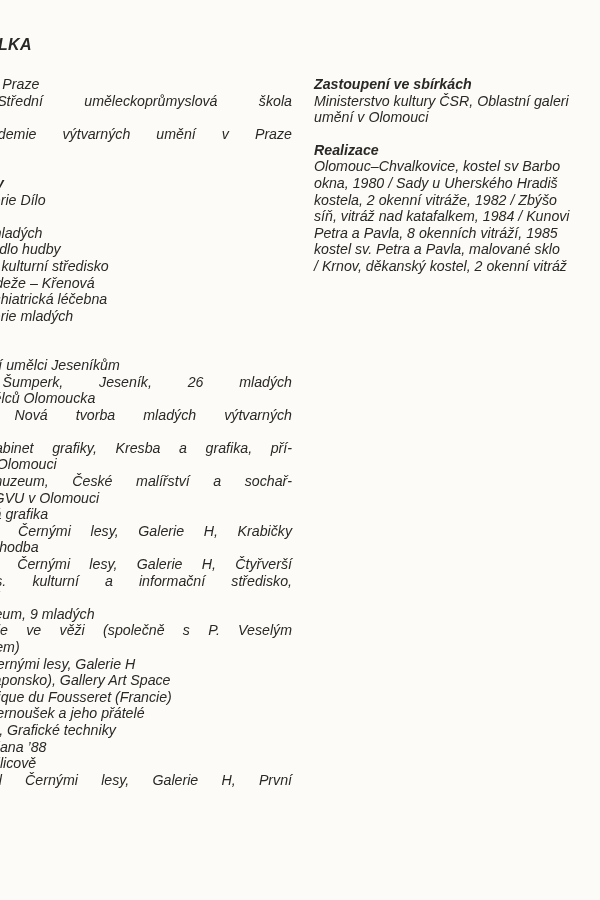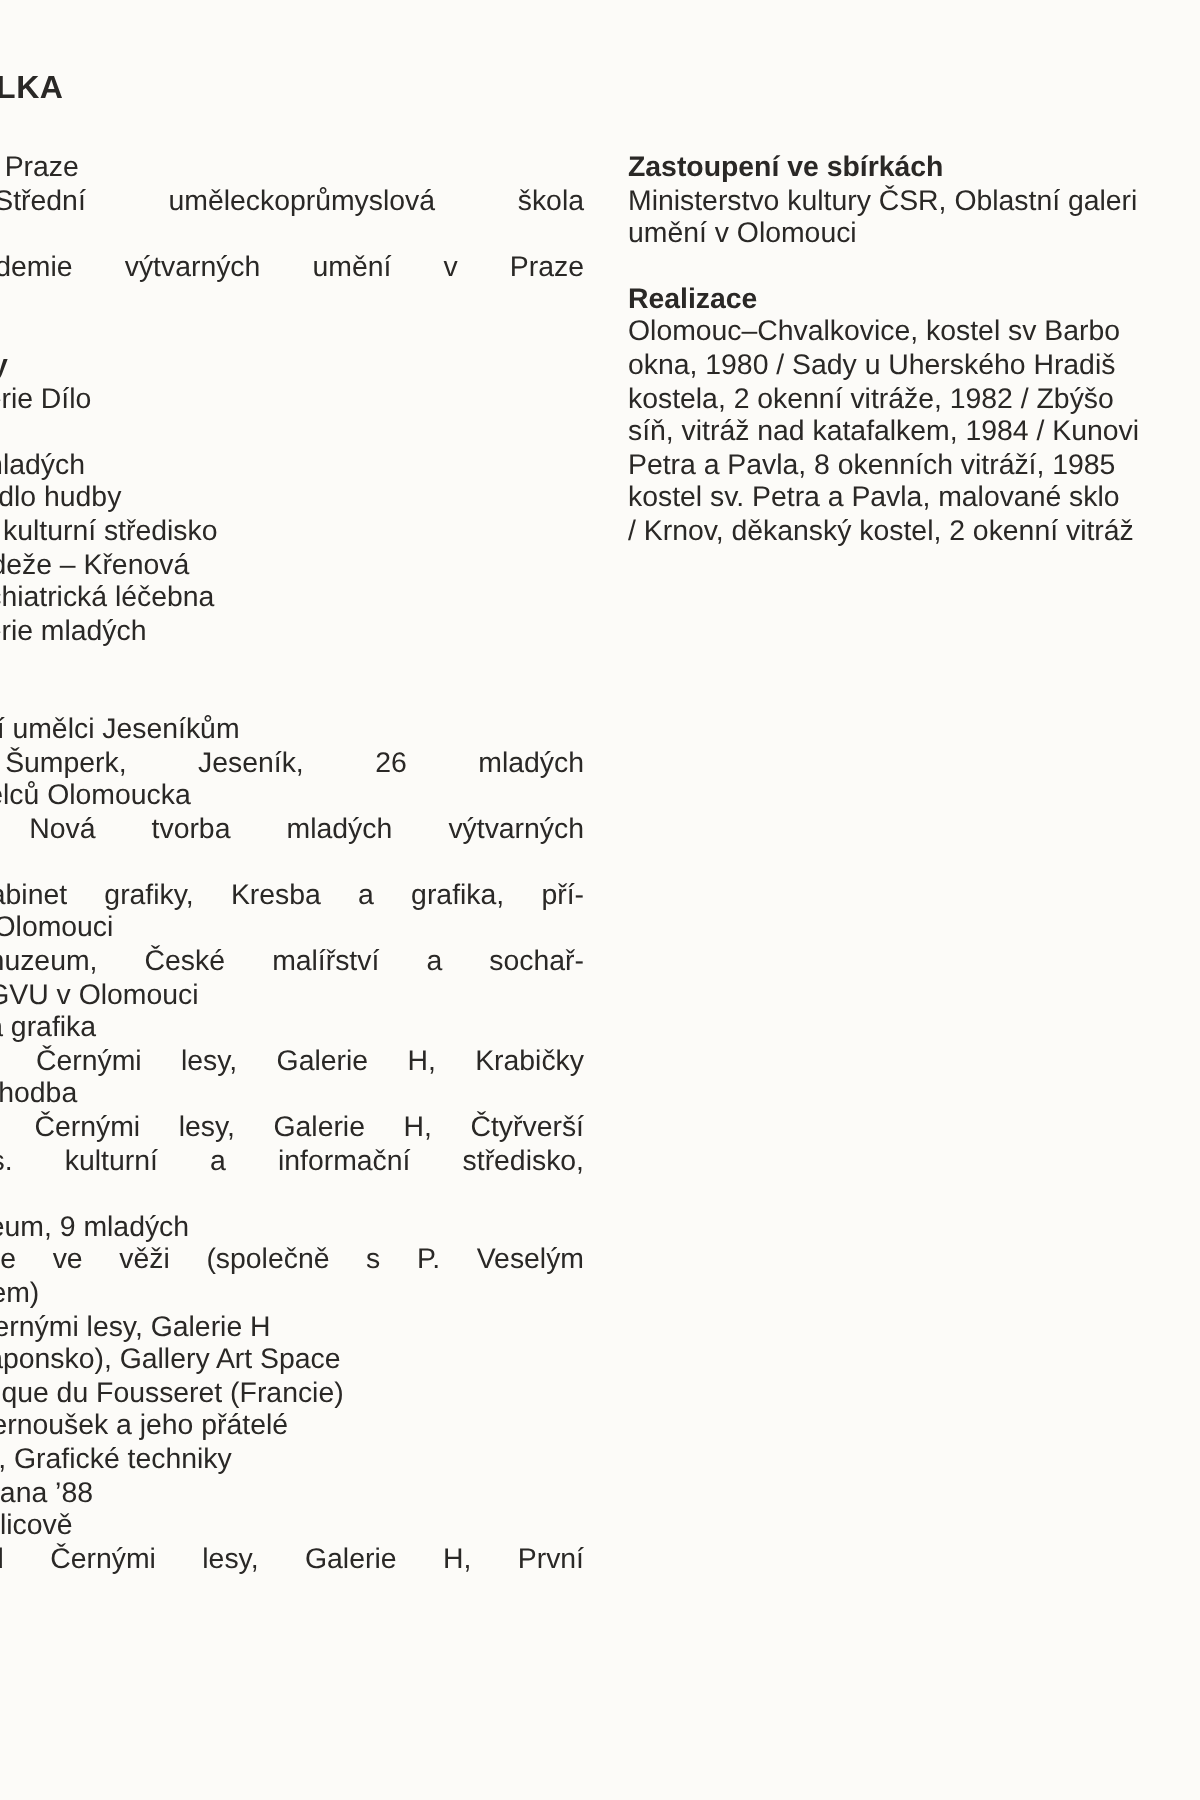--- a/index.html
+++ b/index.html
@@ -2,21 +2,21 @@
 <html><head>
 <meta charset="utf-8">
 <style>
   html, body { margin: 0; padding: 0; }
   body {
     width: 600px; height: 900px; overflow: hidden; position: relative;
     background: #fcfbf8;
     color: #2a2826;
     font-family: "Liberation Sans", sans-serif;
   }
-  .page { position: absolute; inset: 0; overflow: hidden; }
+  .page { position: absolute; inset: 0; overflow: hidden; font-style: italic; }
   .title {
     position: absolute; left: -2px; top: 36px;
     font-weight: bold; font-size: 16px; letter-spacing: 0.3px;
   }
   .col { position: absolute; font-size: 14.2px; line-height: 16.6px; }
   .col-left { left: -60px; width: 352px; top: 76px; text-align: justify; }
   .col-right { left: 314px; width: 340px; top: 76px; }
   .sec-head { font-weight: bold; display: block; }
   .line { display: block; white-space: nowrap; }
   .line.just { text-align: justify; text-align-last: justify; white-space: normal; }

